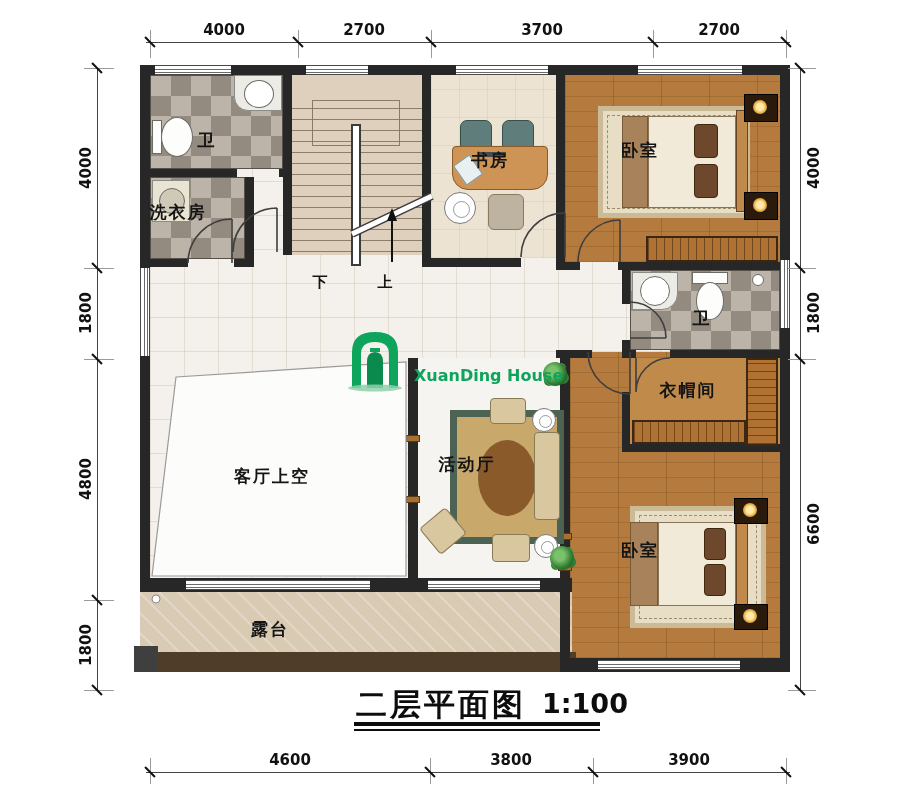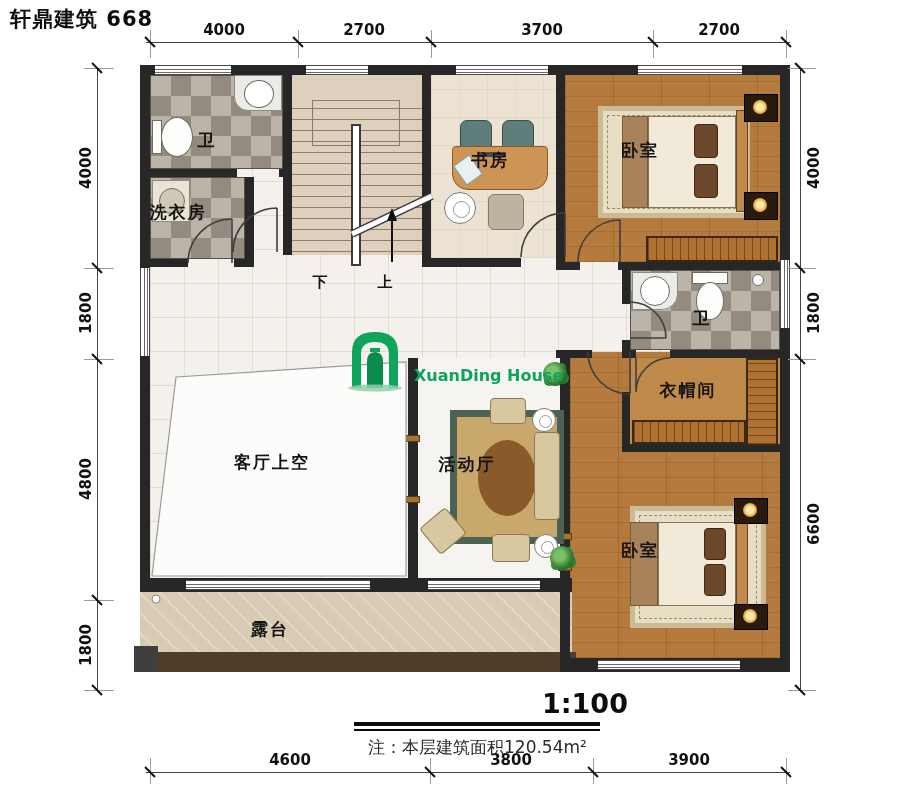--- a/index.html
+++ b/index.html
@@ -78,21 +78,20 @@
   .post{position:absolute;background:#3f3f3f;}
   .rail{position:absolute;background:#fff;border:2px solid #3c3c3c;box-sizing:border-box;}
   .landing{position:absolute;border:1px solid #8a7a66;box-sizing:border-box;}
   svg.overlay{position:absolute;left:0;top:0;}
 </style>
 </head>
 <body>
 
 <div class="canvas">
 
-  <div class="brand">轩鼎建筑 668</div>
 
   <div class="tile abs" style="left:150px;top:75px;width:630px;height:583px;"></div>
   <div class="checker" style="left:150px;top:75px;width:133px;height:94px;"></div>
   <div class="checker" style="left:150px;top:177px;width:95px;height:82px;"></div>
   <div class="stairfloor" style="left:292px;top:75px;width:130px;height:180px;"></div>
   <div class="treads" style="left:292px;top:108px;width:130px;height:147px;"></div>
   <div class="cream" style="left:431px;top:75px;width:125px;height:183px;"></div>
   <div class="wood" style="left:565px;top:75px;width:215px;height:187px;"></div>
   <div class="wood" style="left:570px;top:352px;width:210px;height:306px;"></div>
   <div class="checker" style="left:630px;top:270px;width:150px;height:80px;"></div>
@@ -224,21 +223,21 @@
       <path d="M636,392 A34,34 0 0 1 670,358 M636,358 L636,392"></path>
     </g>
   </svg>
 
   <div class="lbl" style="left:207px;top:140px;">卫</div>
   <div class="lbl" style="left:178px;top:212px;">洗衣房</div>
   <div class="lbl" style="left:490px;top:160px;">书房</div>
   <div class="lbl" style="left:640px;top:150px;">卧室</div>
   <div class="lbl" style="left:702px;top:318px;">卫</div>
   <div class="lbl" style="left:688px;top:390px;">衣帽间</div>
-  <div class="lbl" style="left:272px;top:462px;">客厅上空</div>
+  <div class="lbl" style="left:272px;top:476px;">客厅上空</div>
   <div class="lbl" style="left:467px;top:464px;">活动厅</div>
   <div class="lbl" style="left:640px;top:550px;">卧室</div>
   <div class="lbl" style="left:270px;top:629px;">露台</div>
   <div class="lbl small" style="left:320px;top:282px;">下</div>
   <div class="lbl small" style="left:385px;top:282px;">上</div>
 
   <svg class="overlay" style="left:346px;top:326px;" width="58" height="66" viewBox="0 0 58 66">
     <path d="M6,62 V26 Q6,6 29,6 Q52,6 52,26 V62 H43 V28 Q43,16 29,16 Q15,16 15,28 V62 Z" fill="#0fa45c"></path>
     <path d="M21,62 V36 Q21,26 29,26 Q37,26 37,36 V62 Z" fill="#0b8a4d"></path>
     <rect x="24" y="22" width="10" height="4" fill="#0fa45c"></rect>
@@ -297,18 +296,18 @@
   <div class="ext" style="left:788px;top:359px;width:28px;height:1px;"></div>
   <div class="ext" style="left:788px;top:690px;width:28px;height:1px;"></div>
   <div class="tick" style="left:793px;top:67px;"></div>
   <div class="tick" style="left:793px;top:267px;"></div>
   <div class="tick" style="left:793px;top:358px;"></div>
   <div class="tick" style="left:793px;top:689px;"></div>
   <div class="dimtxt vert" style="left:814px;top:168px;">4000</div>
   <div class="dimtxt vert" style="left:814px;top:313px;">1800</div>
   <div class="dimtxt vert" style="left:814px;top:524px;">6600</div>
 
+  <div class="title-cn" style="left:356px;top:684px;">二层平面图</div>
   <div class="title-scale" style="left:542px;top:688px;">1:100</div>
   <div class="rule" style="left:354px;top:722px;width:246px;height:4px;"></div>
   <div class="rule" style="left:354px;top:729px;width:246px;height:2px;"></div>
-  <div class="note" style="left:368px;top:736px;">注：本层建筑面积120.54m²</div>
 
 </div>
 
 </body></html>

